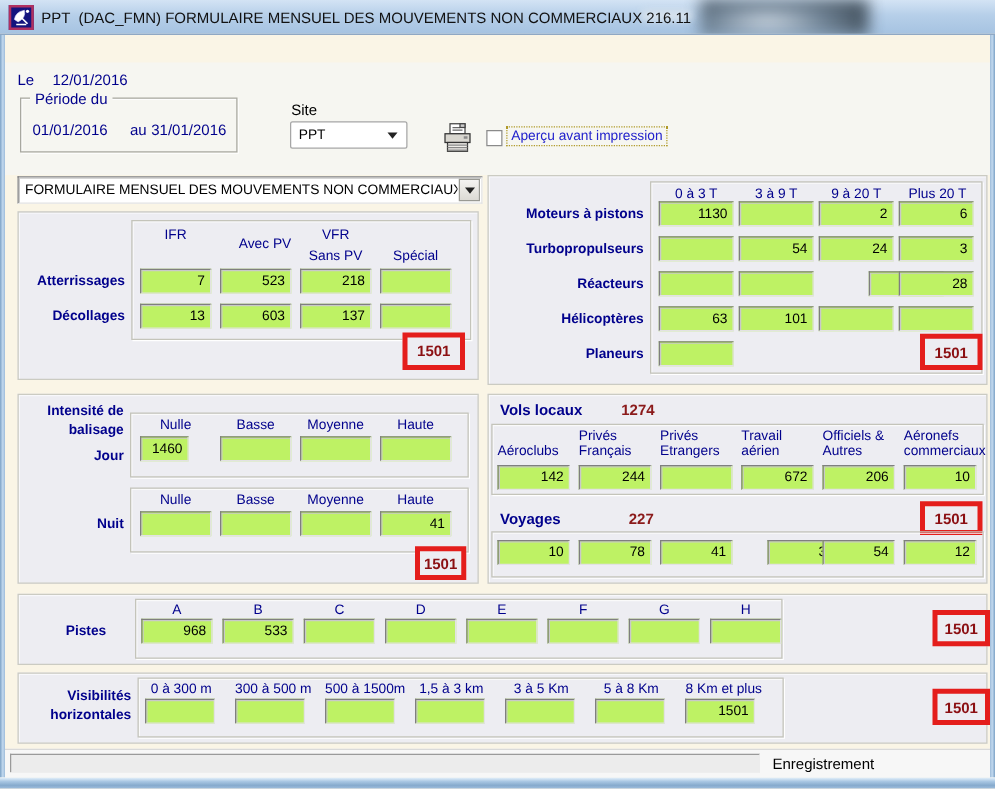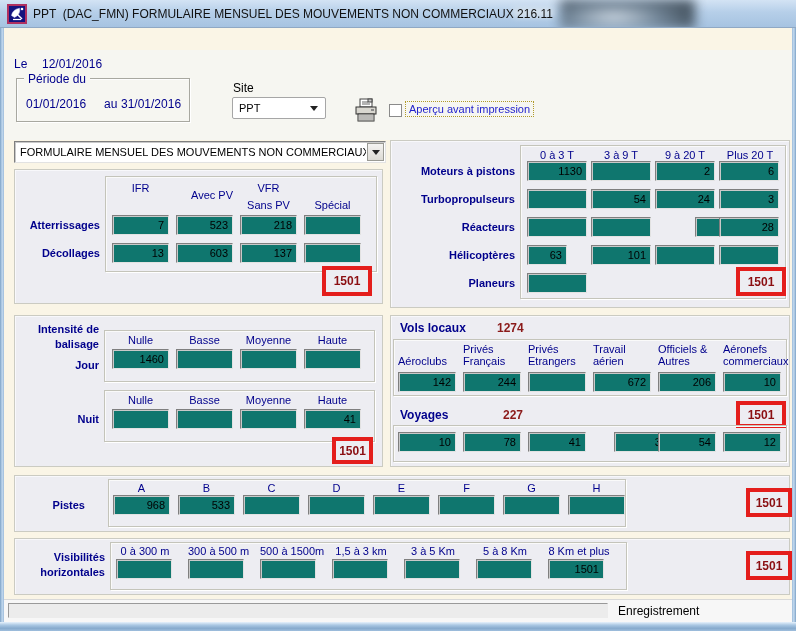--- a/index.html
+++ b/index.html
@@ -17,21 +17,21 @@
   .frame-bottom{position:absolute;left:0;top:622px;width:796px;height:9px;background:linear-gradient(180deg,#e6f1fb,#a9c7e3 35%,#86aacd 70%,#9fbedd);}
   .menubar{position:absolute;left:4px;top:28px;width:788px;height:22px;background:#f1f1f1;border-bottom:1px solid #dadada;display:flex;align-items:center;padding-left:6px;}
   .menuitem{padding:0 9px;font-size:12px;color:#111;cursor:default;}
   .topstrip{position:absolute;left:4px;top:50px;width:788px;height:90px;background:#f6f6f1;}
   
   .navy{color:#00008c;}
   .blabel{color:#00008c;font-weight:bold;font-size:11px;}
   .chead{color:#00008c;font-size:11px;text-align:center;white-space:nowrap;}
   .panel{position:absolute;background:#ededf2;border:1px solid #cbcbc2;box-shadow:inset 1px 1px 0 #f8f8fb;}
   .gbox{position:absolute;border:1px solid #c4c4ba;box-shadow:1px 1px 0 #ffffff,inset 1px 1px 0 #fafafa;}
-  .field{position:absolute;background:#0f766e;border:1px solid;border-color:#7f7f7f #e2e2e2 #e2e2e2 #7f7f7f;box-shadow:inset 1px 1px 0 #c9c9c9;height:20px;text-align:right;padding:3px 4px 0 2px;font-size:11px;color:#000;overflow:hidden;}
+  .field{position:absolute;background:#bef264;border:1px solid;border-color:#7f7f7f #e2e2e2 #e2e2e2 #7f7f7f;box-shadow:inset 1px 1px 0 #c9c9c9;height:20px;text-align:right;padding:3px 4px 0 2px;font-size:11px;color:#000;overflow:hidden;}
   .redtotal{position:absolute;border:4px solid #e41e1c;background:#ededf2;color:#8b0f12;font-weight:bold;font-size:12px;display:flex;align-items:center;justify-content:center;}
   .darkred{color:#8b1a1a;font-weight:bold;font-size:12px;}
   .groupbox-legend{position:absolute;background:#f6f6f1;padding:0 4px;color:#00008c;font-size:11px;}
   .combo{position:absolute;background:#fff;border:1px solid #8a8a8a;border-color:#7f7f7f #e2e2e2 #e2e2e2 #7f7f7f;box-shadow:inset 1px 1px 0 #c9c9c9;display:flex;align-items:center;}
   .combo .txt{flex:1;padding-left:5px;white-space:nowrap;overflow:hidden;}
   .combo-btn{width:17px;height:18px;margin:1px;background:linear-gradient(180deg,#f4f3f1,#dcdad4);border:1px solid #9a9a94;display:flex;align-items:center;justify-content:center;}
   .arrow-down{width:0;height:0;border-left:4px solid transparent;border-right:4px solid transparent;border-top:5px solid #222;}
   .sitecombo{position:absolute;background:#fff;border:1px solid #a6a6a6;display:flex;align-items:center;border-radius:2px;}
   .checkbox{position:absolute;width:13px;height:13px;background:#fff;border:1px solid #8a8a8a;}
   .focuslabel{position:absolute;color:#2222cc;font-size:11px;outline:1px dotted #b09a2a;padding:1px 3px;white-space:nowrap;}
@@ -137,39 +137,39 @@
   <div class="field" style="left:655px;top:189px;width:60px;">24</div>
   <div class="field" style="left:719px;top:189px;width:60px;">3</div>
 
   <div class="rlabel blabel" style="left:395px;top:221px;width:120px;">Réacteurs</div>
   <div class="field" style="left:527px;top:217px;width:60px;"></div>
   <div class="field" style="left:591px;top:217px;width:60px;"></div>
   <div class="field" style="left:655px;top:217px;width:60px;margin-left:40px;">90</div>
   <div class="field" style="left:719px;top:217px;width:60px;">28</div>
 
   <div class="rlabel blabel" style="left:395px;top:249px;width:120px;">Hélicoptères</div>
-  <div class="field" style="left:527px;top:245px;width:40px;">63</div>
+  <div class="field" style="left:527px;top:245px;width:60px;">63</div>
   <div class="field" style="left:591px;top:245px;width:60px;">101</div>
   <div class="field" style="left:655px;top:245px;width:60px;"></div>
   <div class="field" style="left:719px;top:245px;width:60px;"></div>
 
   <div class="rlabel blabel" style="left:395px;top:277px;width:120px;">Planeurs</div>
   <div class="field" style="left:527px;top:273px;width:60px;"></div>
   <div class="redtotal" style="left:736px;top:267px;width:50px;height:29px;">1501</div>
 
   <div class="panel" style="left:14px;top:315px;width:369px;height:152px;"></div>
   <div class="rlabel blabel" style="left:14px;top:323px;width:85px;">Intensité de</div>
   <div class="rlabel blabel" style="left:14px;top:338px;width:85px;">balisage</div>
   <div class="rlabel blabel" style="left:14px;top:359px;width:85px;">Jour</div>
   <div class="gbox" style="left:104px;top:330px;width:271px;height:52px;"></div>
   <div class="abs chead" style="left:112px;top:334px;width:57px;">Nulle</div>
   <div class="abs chead" style="left:176px;top:334px;width:57px;">Basse</div>
   <div class="abs chead" style="left:240px;top:334px;width:57px;">Moyenne</div>
   <div class="abs chead" style="left:304px;top:334px;width:57px;">Haute</div>
-  <div class="field" style="left:112px;top:349px;width:57px;">1460</div>
+  <div class="field" style="left:112px;top:349px;width:39px;">1460</div>
   <div class="field" style="left:176px;top:349px;width:57px;"></div>
   <div class="field" style="left:240px;top:349px;width:57px;"></div>
   <div class="field" style="left:304px;top:349px;width:57px;"></div>
   <div class="gbox" style="left:104px;top:390px;width:271px;height:52px;"></div>
   <div class="abs chead" style="left:112px;top:394px;width:57px;">Nulle</div>
   <div class="abs chead" style="left:176px;top:394px;width:57px;">Basse</div>
   <div class="abs chead" style="left:240px;top:394px;width:57px;">Moyenne</div>
   <div class="abs chead" style="left:304px;top:394px;width:57px;">Haute</div>
   <div class="rlabel blabel" style="left:14px;top:413px;width:85px;">Nuit</div>
   <div class="field" style="left:112px;top:409px;width:57px;"></div>

